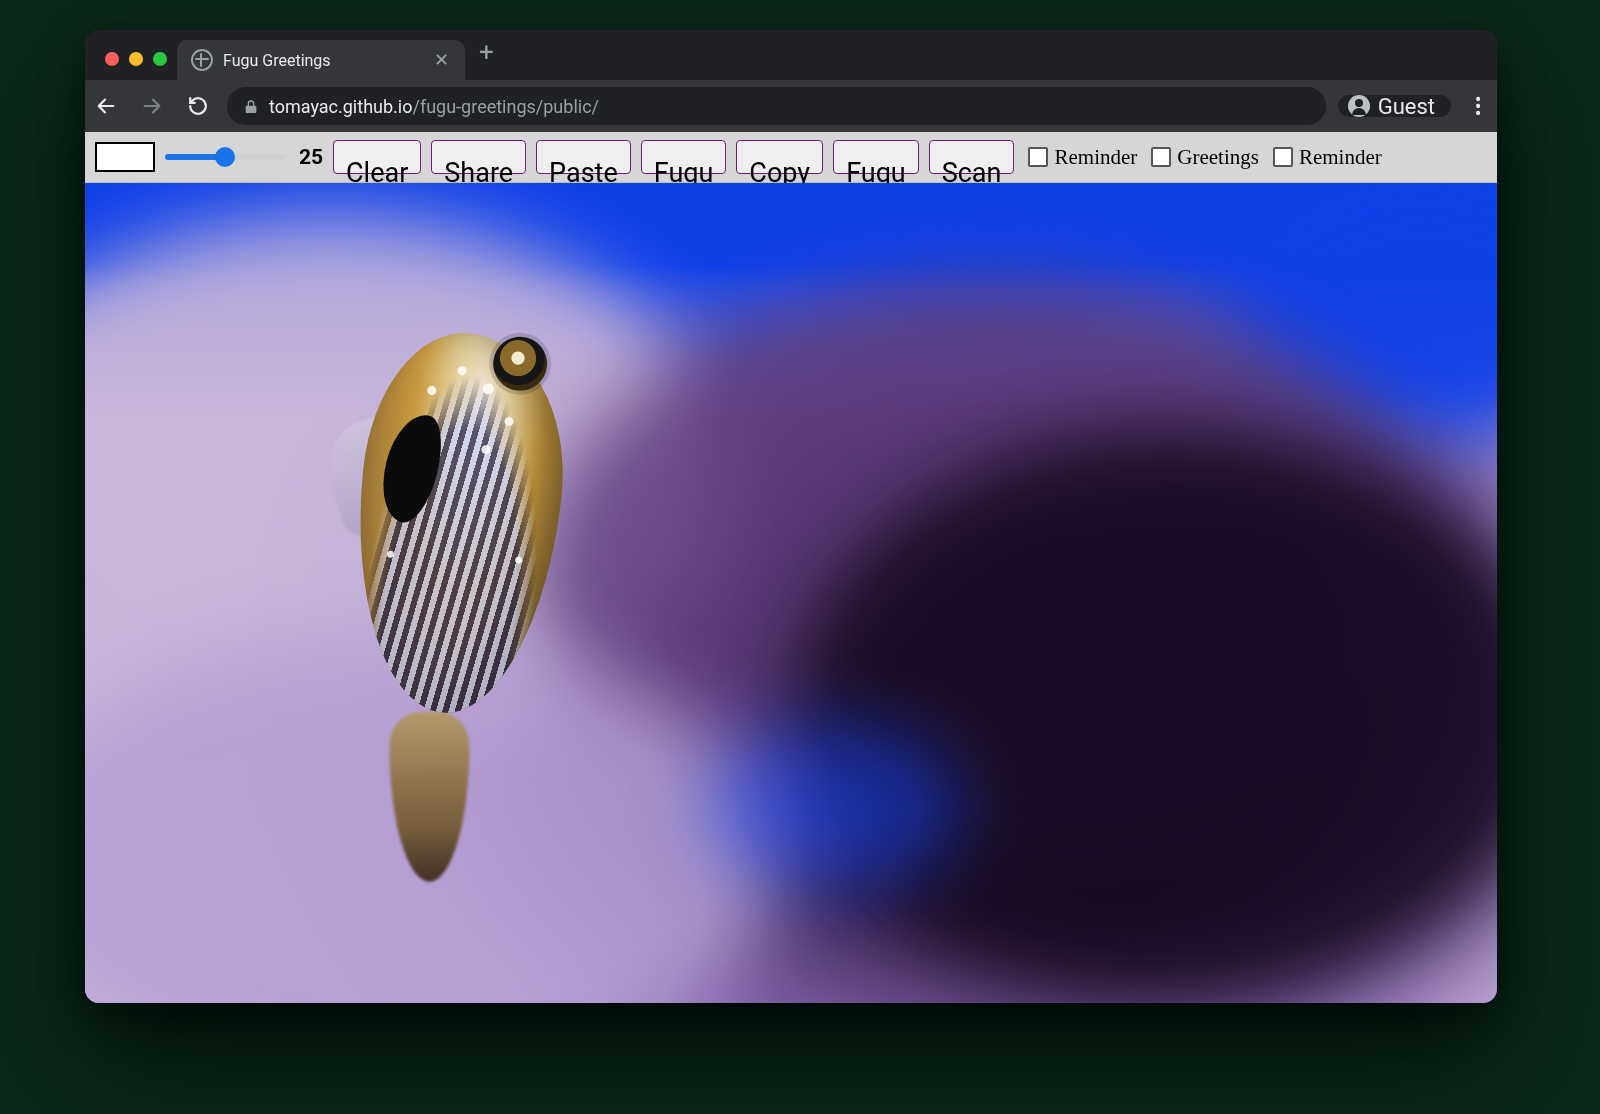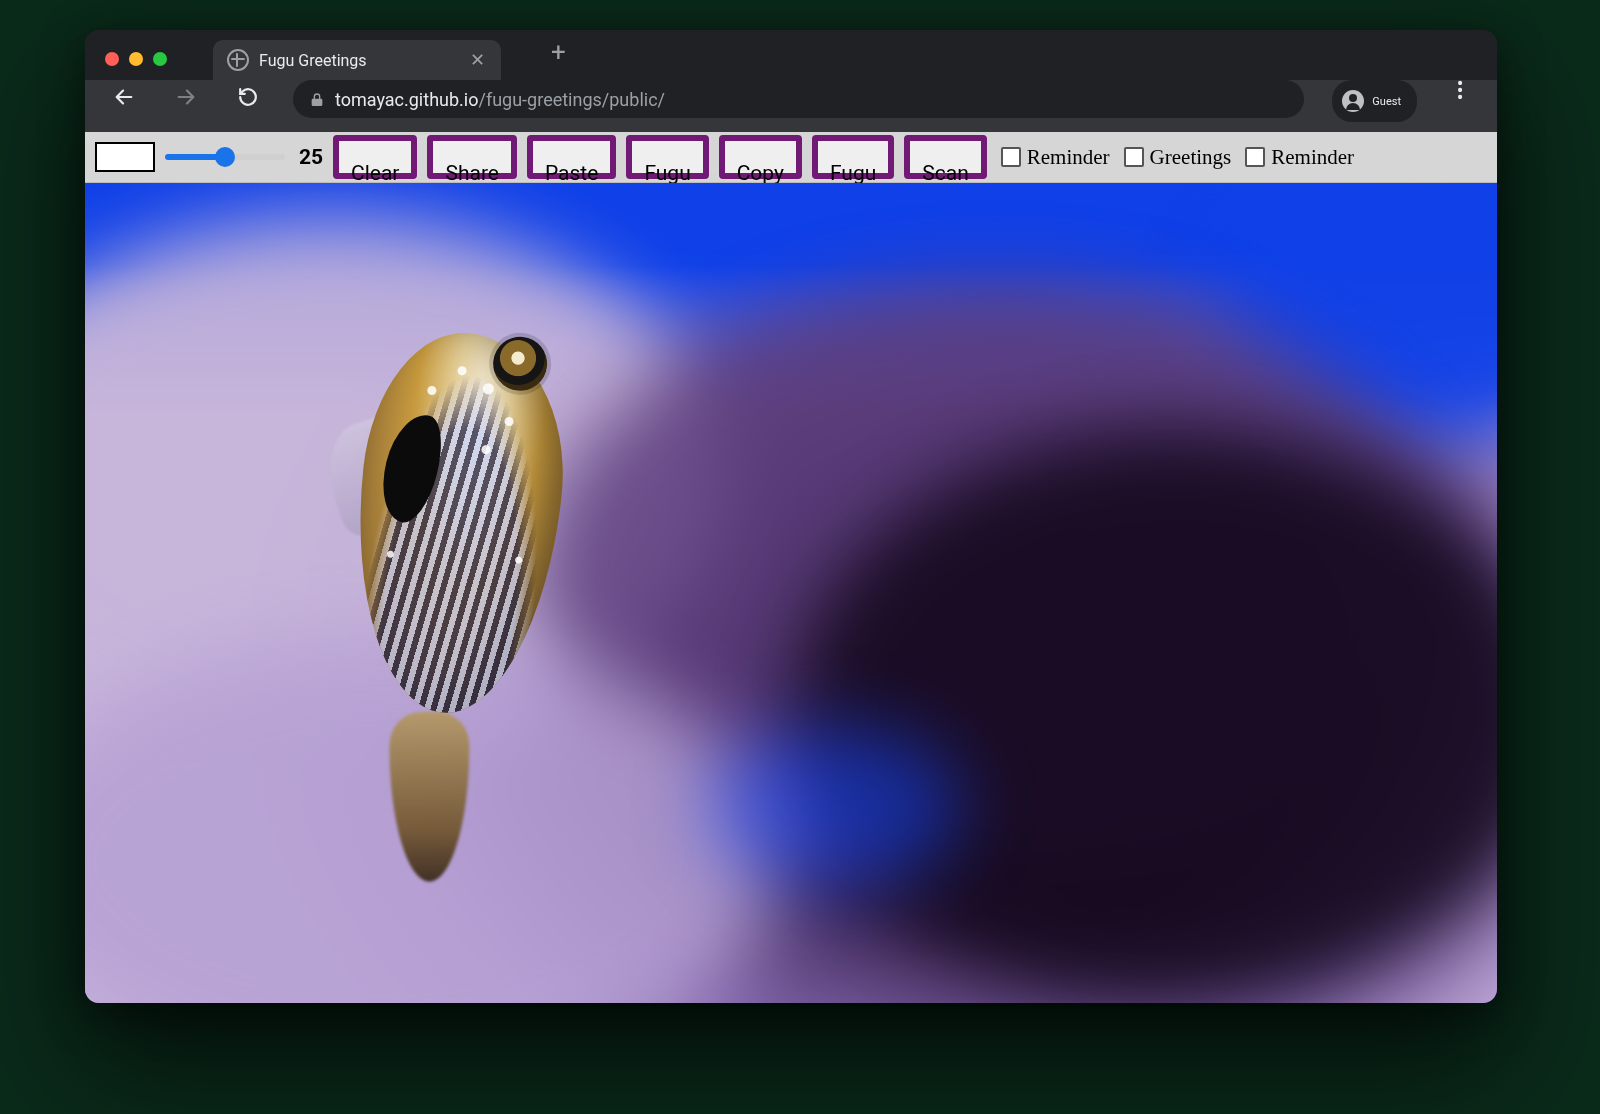--- a/index.html
+++ b/index.html
@@ -23,21 +23,20 @@
     overflow: hidden;
   }
 
   
   .tabstrip {
     height: 50px;
     background: #202124;
     display: flex;
     align-items: flex-end;
     padding-left: 14px;
-    gap: 36px;
   }
   .traffic {
     display: flex;
     gap: 10px;
     align-items: center;
     padding: 0 10px 14px 6px;
   }
   .dot { width: 14px; height: 14px; border-radius: 50%; }
   .dot.red    { background: #ff5f57; }
   .dot.yellow { background: #febc2e; }
@@ -89,22 +88,23 @@
     padding: 0 14px 6px;
     line-height: 1;
     align-self: center;
   }
 
   
   .addr {
     height: 52px;
     background: #35363a;
     display: flex;
-    gap: 28px;
-    padding: 0 22px;
+    align-items: center;
+    gap: 12px;
+    padding: 0 4px;
   }
   .nav-icon {
     width: 34px; height: 34px;
     display: flex; align-items: center; justify-content: center;
     color: #e8eaed;
     border-radius: 50%;
   }
   .nav-icon.dim { color: #7d8085; }
   .nav-icon svg { width: 22px; height: 22px; }
 
@@ -124,24 +124,24 @@
   .lock svg { width: 16px; height: 16px; color: #9aa0a6; }
   .url { white-space: nowrap; overflow: hidden; }
   .url .muted { color: #9aa0a6; }
 
   .guest {
     display: flex;
     align-items: center;
     gap: 8px;
     background: #202124;
     color: #e8eaed;
-    height: 42px;
+    height: 22px;
     padding: 0 16px 0 10px;
     border-radius: 20px;
-    font-size: 11px;
+    font-size: 22px;
   }
   .avatar-icon {
     width: 22px; height: 22px;
     background: #bdc1c6;
     border-radius: 50%;
     position: relative;
   }
   .avatar-icon::before {
     content: "";
     position: absolute;
@@ -199,23 +199,23 @@
     width: 20px; height: 20px;
     background: #1a73e8;
     border-radius: 50%;
   }
   .slider-value { min-width: 28px; text-align: right; font-weight: bold; }
 
   .btn {
     height: 34px;
     padding: 16px 12px;
     background: #efefef;
-    border: 6px solid #701a75;
+    border: 1px solid #701a75;
     border-radius: 4px;
-    font-size: 21px;
+    font-size: 27px;
     line-height: 32px;
     font-family: inherit;
   }
 
   .chk {
     display: flex;
     align-items: center;
     gap: 6px;
     margin-left: 4px;
     font-family: Liberation Serif, serif;

